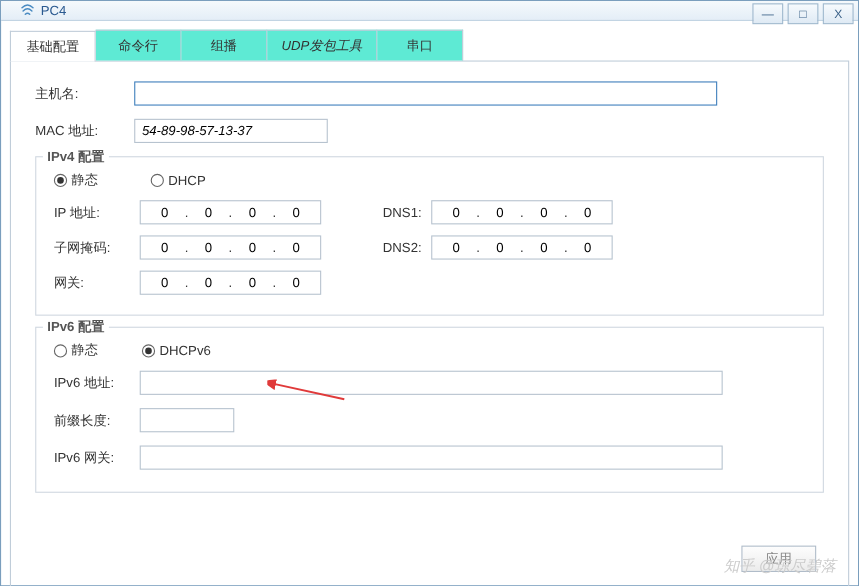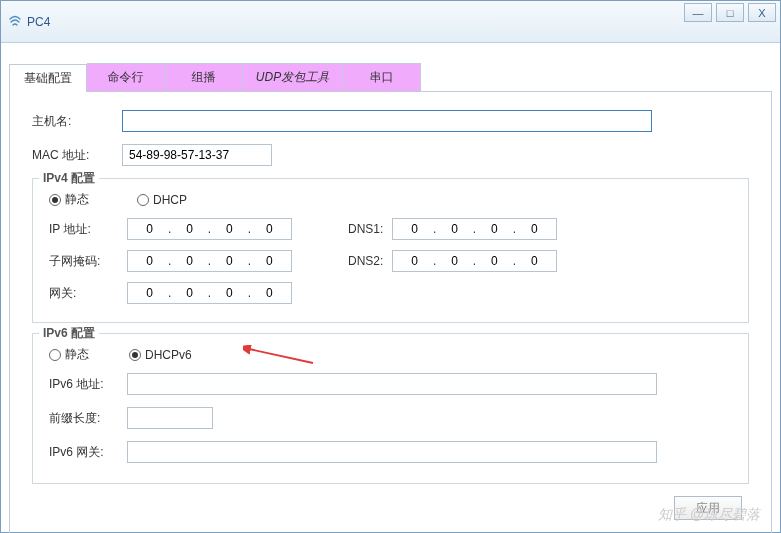--- a/index.html
+++ b/index.html
@@ -1,36 +1,36 @@
 <!DOCTYPE html>
 <html><head>
   <meta charset="utf-8">
   <style>
     * { box-sizing: border-box; margin: 0; padding: 0; font-family: "Microsoft YaHei", Arial, sans-serif; }
     body { background: #fff; }
     .window { width: 781px; height: 533px; border: 1px solid #7a9ebd; background: #fff; position: relative; }
-    .titlebar { height: 42px; background: linear-gradient(#f5f9fc,#e4eef7); border-bottom: 1px solid #bcd0e0; display: flex; align-items: center; padding: 0 6px; }
+    .titlebar { height: 18px; background: linear-gradient(#f5f9fc,#e4eef7); border-bottom: 1px solid #bcd0e0; display: flex; align-items: center; padding: 0 16px; }
     .titlebar .app-icon { width: 16px; height: 16px; margin-right: 4px; display: flex; align-items: center; justify-content: center; }
     .titlebar .title { font-size: 12px; color: #2b5a90; }
     .winbtns { position: absolute; right: 4px; top: 2px; display: flex; gap: 4px; }
     .winbtn { width: 28px; height: 19px; border: 1px solid #9fb8ce; background: linear-gradient(#f6fafd,#dfeaf4); display: flex; align-items: center; justify-content: center; font-size: 11px; color: #3a6188; cursor: pointer; }
-    .tabs { display: flex; margin: 20px 8px 0 8px; }
-    .tab { border: 1px solid #c0cdd9; border-bottom: none; padding: 5px 0; font-size: 12px; background: #f0abfc; color: #333; cursor: pointer; text-align: center; }
+    .tabs { display: flex; margin: 8px 8px 0 8px; }
+    .tab { border: 1px solid #c0cdd9; border-bottom: none; padding: 5px 0; font-size: 12px; background: #5eead4; color: #333; cursor: pointer; text-align: center; }
     .tab:nth-child(1){ width: 78px; }
     .tab:nth-child(2){ width: 78px; border-left: none; }
     .tab:nth-child(3){ width: 78px; border-left: none; }
     .tab:nth-child(4){ width: 100px; border-left: none; font-style: italic; }
     .tab:nth-child(5){ width: 78px; border-left: none; }
     .tab.active { background: #fff; position: relative; top: 1px; }
     .panel { border: 1px solid #c0cdd9; margin: 0 8px 8px 8px; height: 488px; padding: 18px 22px; font-size: 12px; color: #333; overflow: hidden; }
     .row { display: flex; align-items: center; margin-bottom: 12px; }
     .lbl { width: 90px; color: #333; }
     .tinput { height: 22px; border: 1px solid #b7c3cf; padding: 2px 6px; font-size: 12px; background: #fff; }
     .host { width: 530px; border: 1px solid #3f7fbc; }
-    .mac { width: 150px; }
+    .mac { width: 176px; font-style: italic; }
     .fieldset { border: 1px solid #d0d8e0; margin-top: 10px; padding: 12px 16px 8px 16px; position: relative; }
     .legend { position: absolute; top: -9px; left: 6px; background: #fff; padding: 0 4px; font-size: 12px; font-weight: bold; color: #555; }
     .radiogrp { display: flex; align-items: center; gap: 48px; margin-bottom: 10px; }
     .radio { display: flex; align-items: center; gap: 4px; cursor: pointer; }
     .radio .dot { width: 12px; height: 12px; border: 1px solid #666; border-radius: 50%; display: inline-block; position: relative; }
     .radio.checked .dot::after { content: ""; width: 6px; height: 6px; background: #333; border-radius: 50%; position: absolute; top: 2px; left: 2px; }
     .chk { display: flex; align-items: center; gap: 4px; color: #999; }
     .chk .box { width: 12px; height: 12px; border: 1px solid #bbb; display: inline-block; }
     .ipgrp { display: flex; align-items: center; margin-bottom: 10px; gap: 56px; }
     .ipcell { display: flex; align-items: center; }

